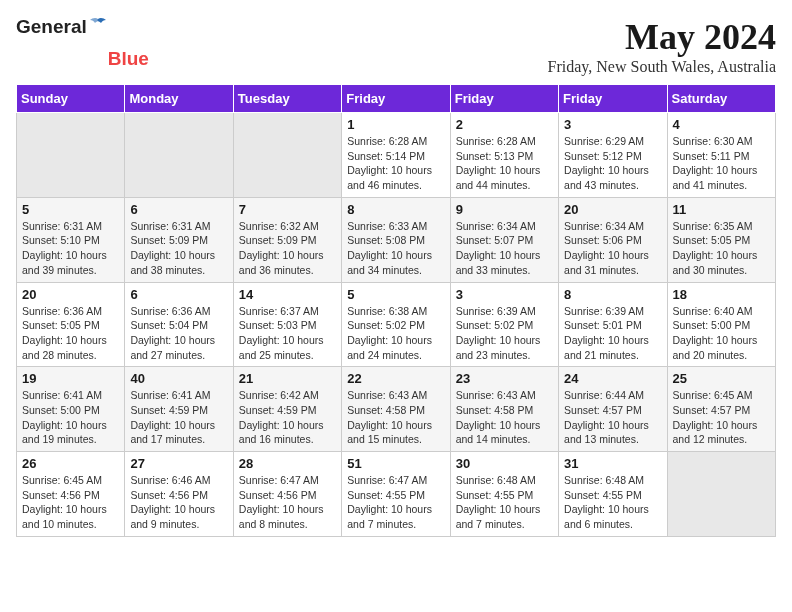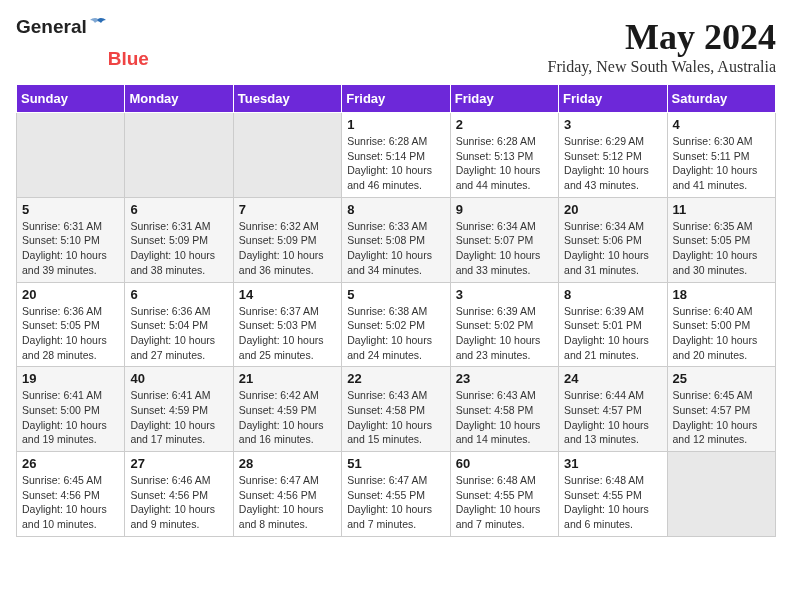--- a/index.html
+++ b/index.html
@@ -252,21 +252,21 @@
         </td>
         <td>
           <span class="day-number">28</span>
           <div class="cell-info">Sunrise: 6:47 AM<br>Sunset: 4:56 PM<br>Daylight: 10 hours<br>and 8 minutes.</div>
         </td>
         <td>
           <span class="day-number">51</span>
           <div class="cell-info">Sunrise: 6:47 AM<br>Sunset: 4:55 PM<br>Daylight: 10 hours<br>and 7 minutes.</div>
         </td>
         <td>
-          <span class="day-number">60</span>
+          <span class="day-number">30</span>
           <div class="cell-info">Sunrise: 6:48 AM<br>Sunset: 4:55 PM<br>Daylight: 10 hours<br>and 7 minutes.</div>
         </td>
         <td>
           <span class="day-number">31</span>
           <div class="cell-info">Sunrise: 6:48 AM<br>Sunset: 4:55 PM<br>Daylight: 10 hours<br>and 6 minutes.</div>
         </td>
         <td class="empty-cell"></td>
       </tr>
     </tbody>
 </table>

